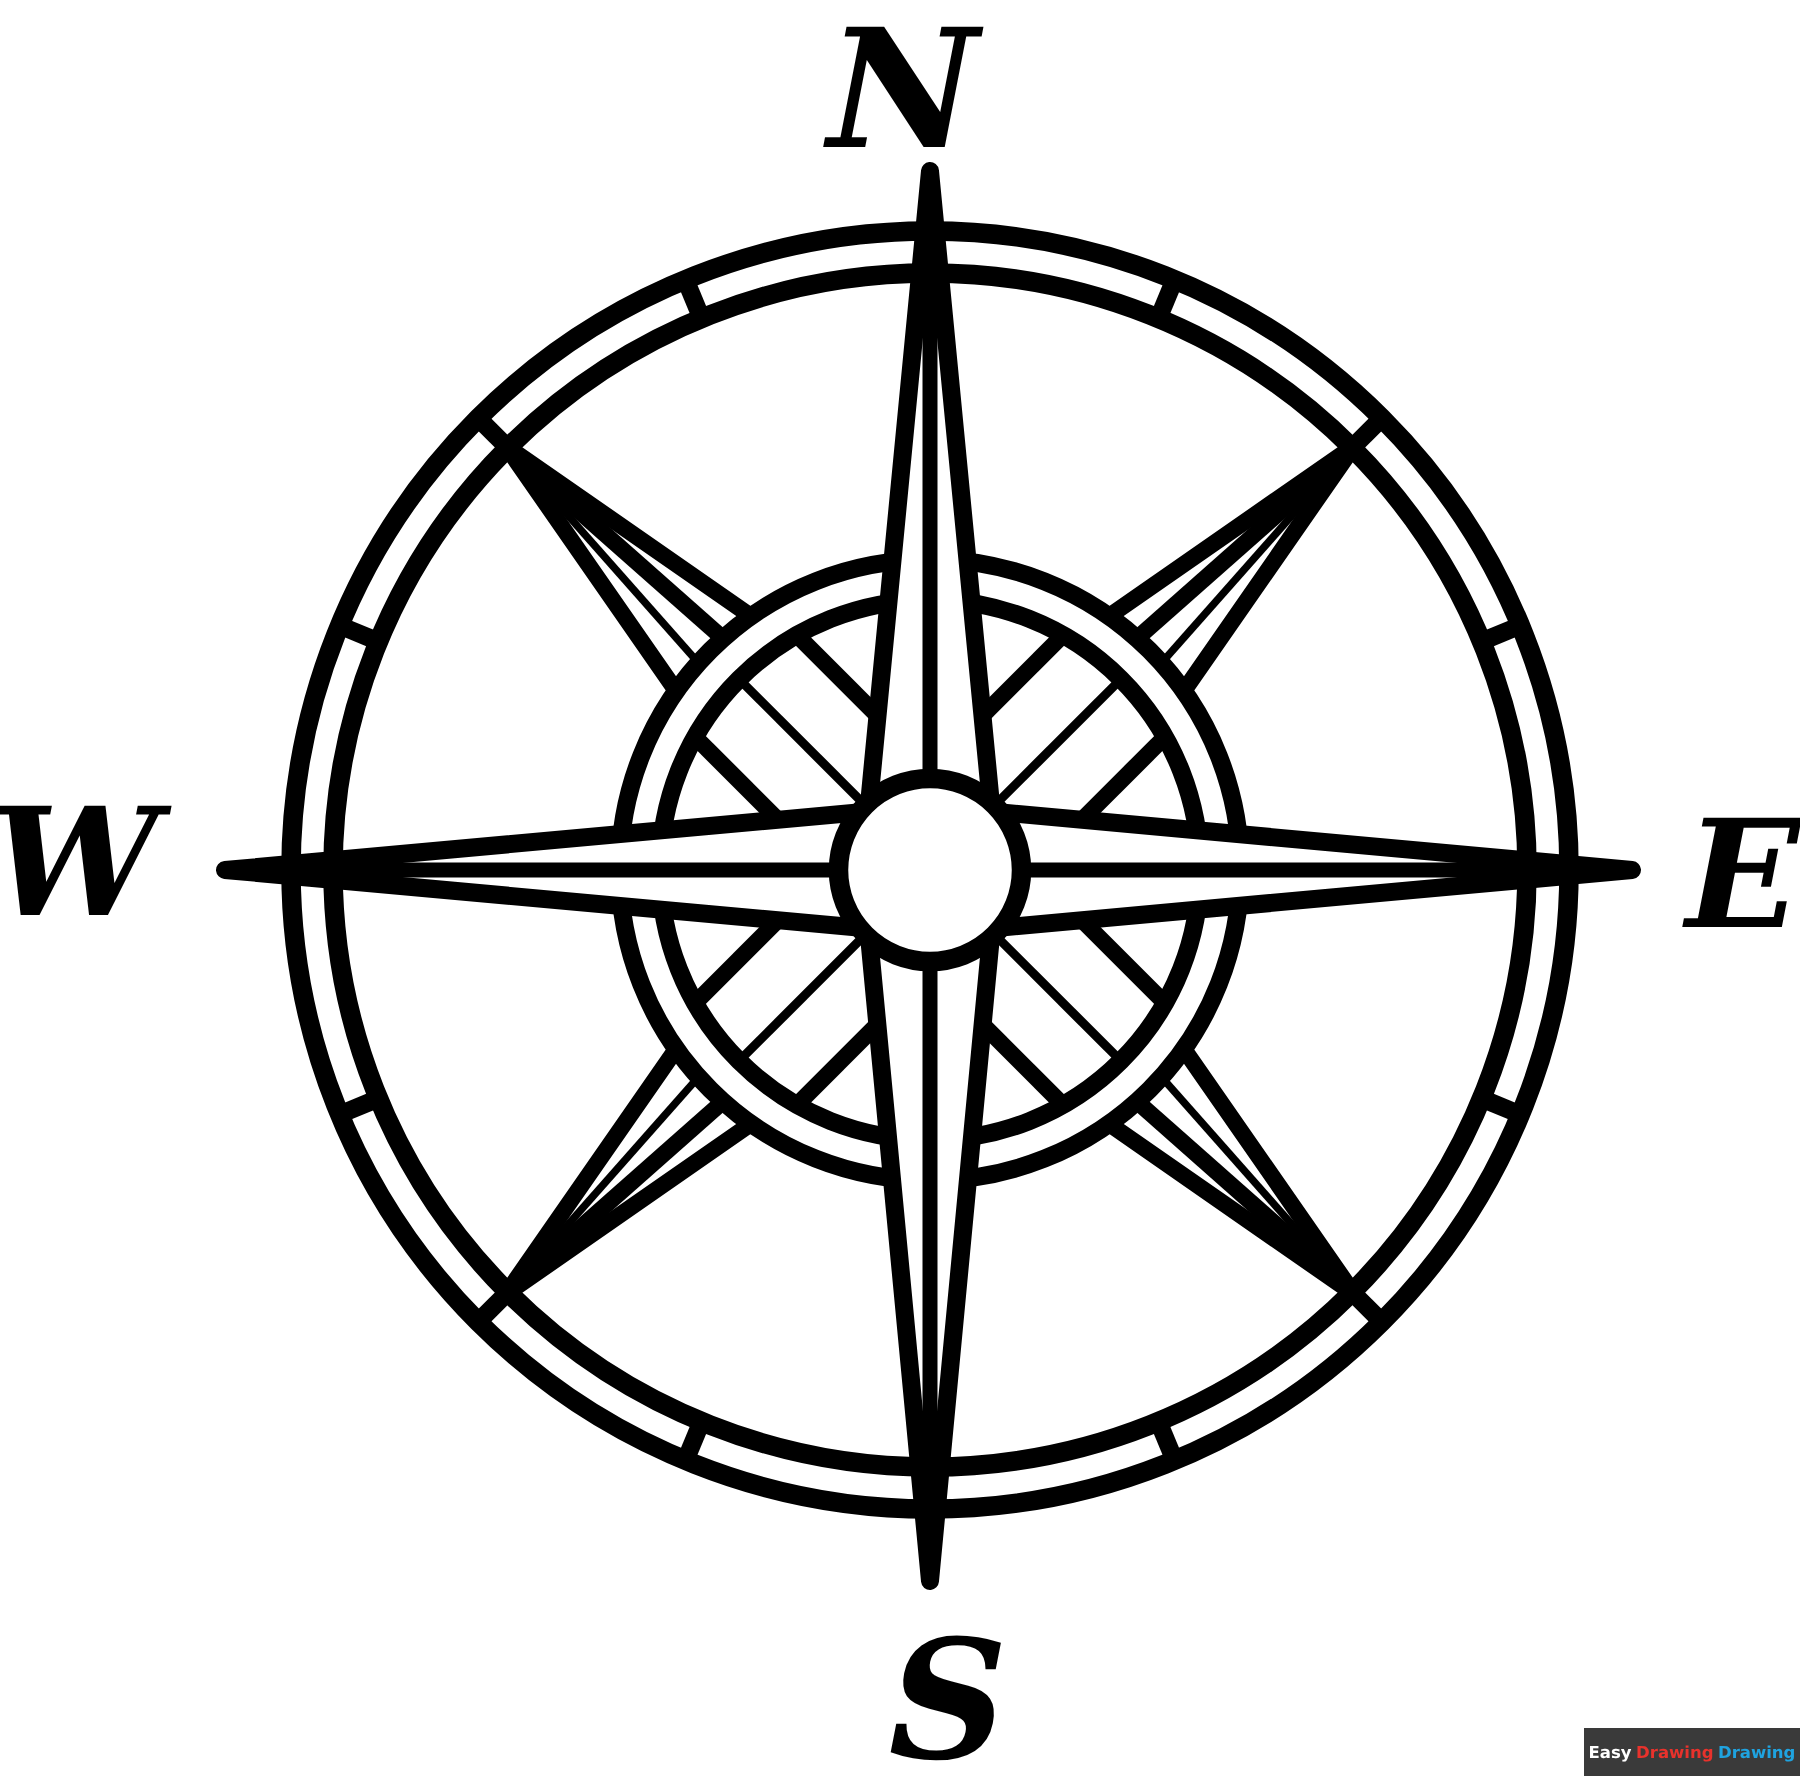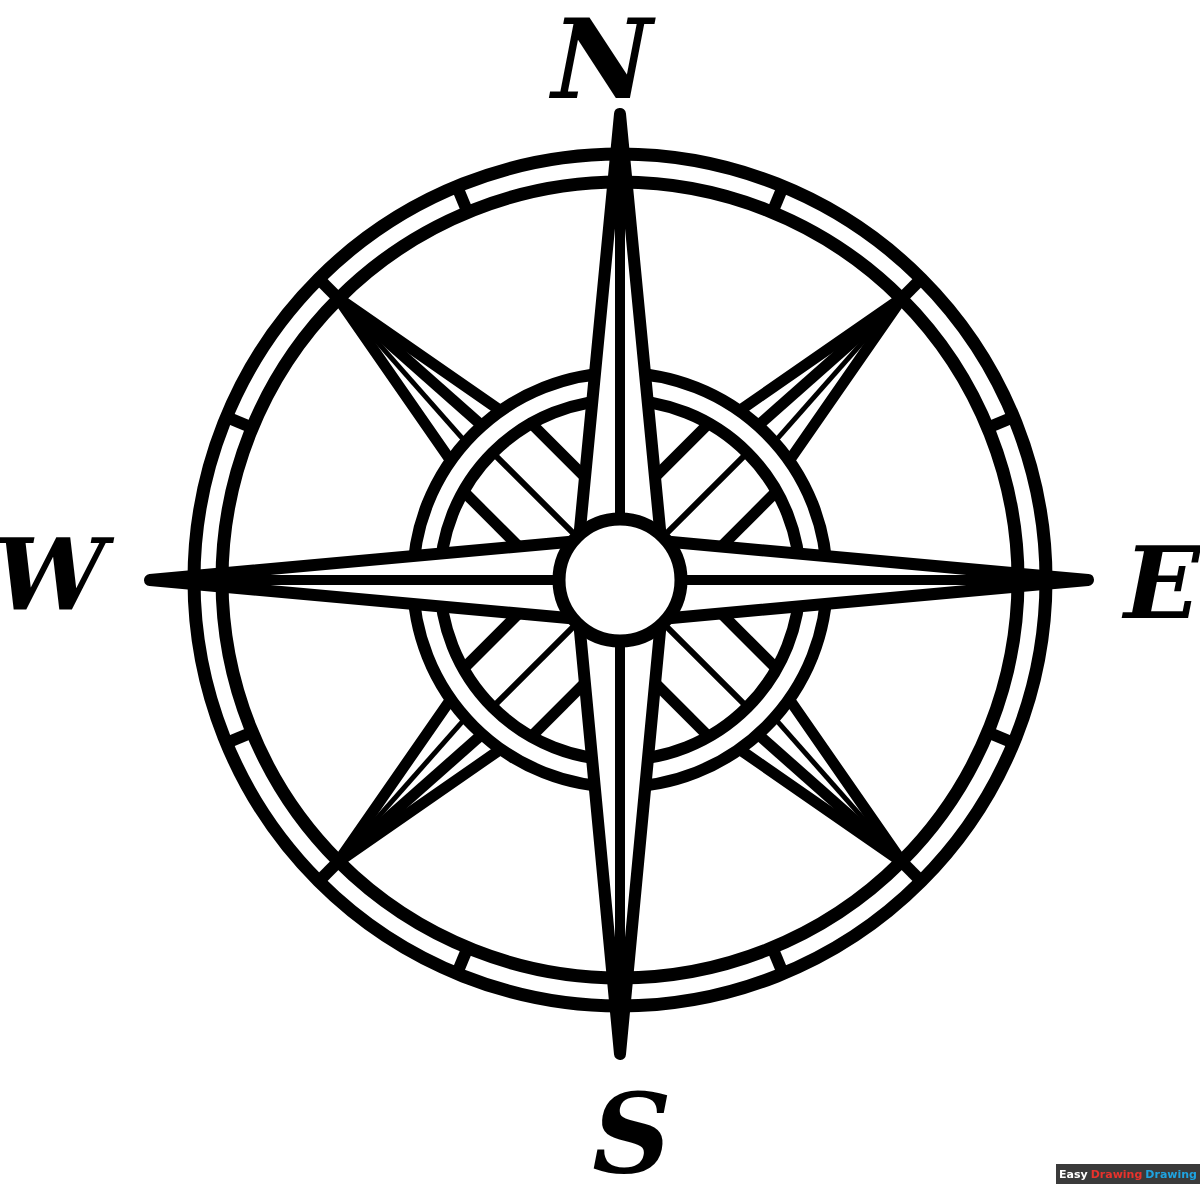--- a/index.html
+++ b/index.html
@@ -1,20 +1,20 @@
 <!DOCTYPE html>
 <html><head>
   <meta charset="utf-8">
   <style>
     html, body { margin: 0; padding: 0; background: #ffffff; }
     body { width: 1200px; height: 1184px; position: relative; overflow: hidden; font-family: "DejaVu Serif", serif; }
     #canvas { position: absolute; left: 0; top: 0; }
     .letter { font-family: "DejaVu Serif", serif; font-weight: bold; font-style: italic; fill: #000; }
     .watermark {
-      position: absolute; right: 0; bottom: 0; width: 144px; height: 20px;
+      position: absolute; right: 0; bottom: 0; width: 144px; height: 32px;
       background: #3a3a3a; display: flex; align-items: center; justify-content: center;
       font-family: "DejaVu Sans", sans-serif; font-weight: bold; font-size: 11px; letter-spacing: 0;
       white-space: nowrap;
     }
     .wm-easy { color: #ffffff; margin-right: 3px; }
     .wm-drawing { color: #e8322c; margin-right: 3px; }
     .wm-guides { color: #1fa3e0; }
   </style>
 </head>
 <body>

